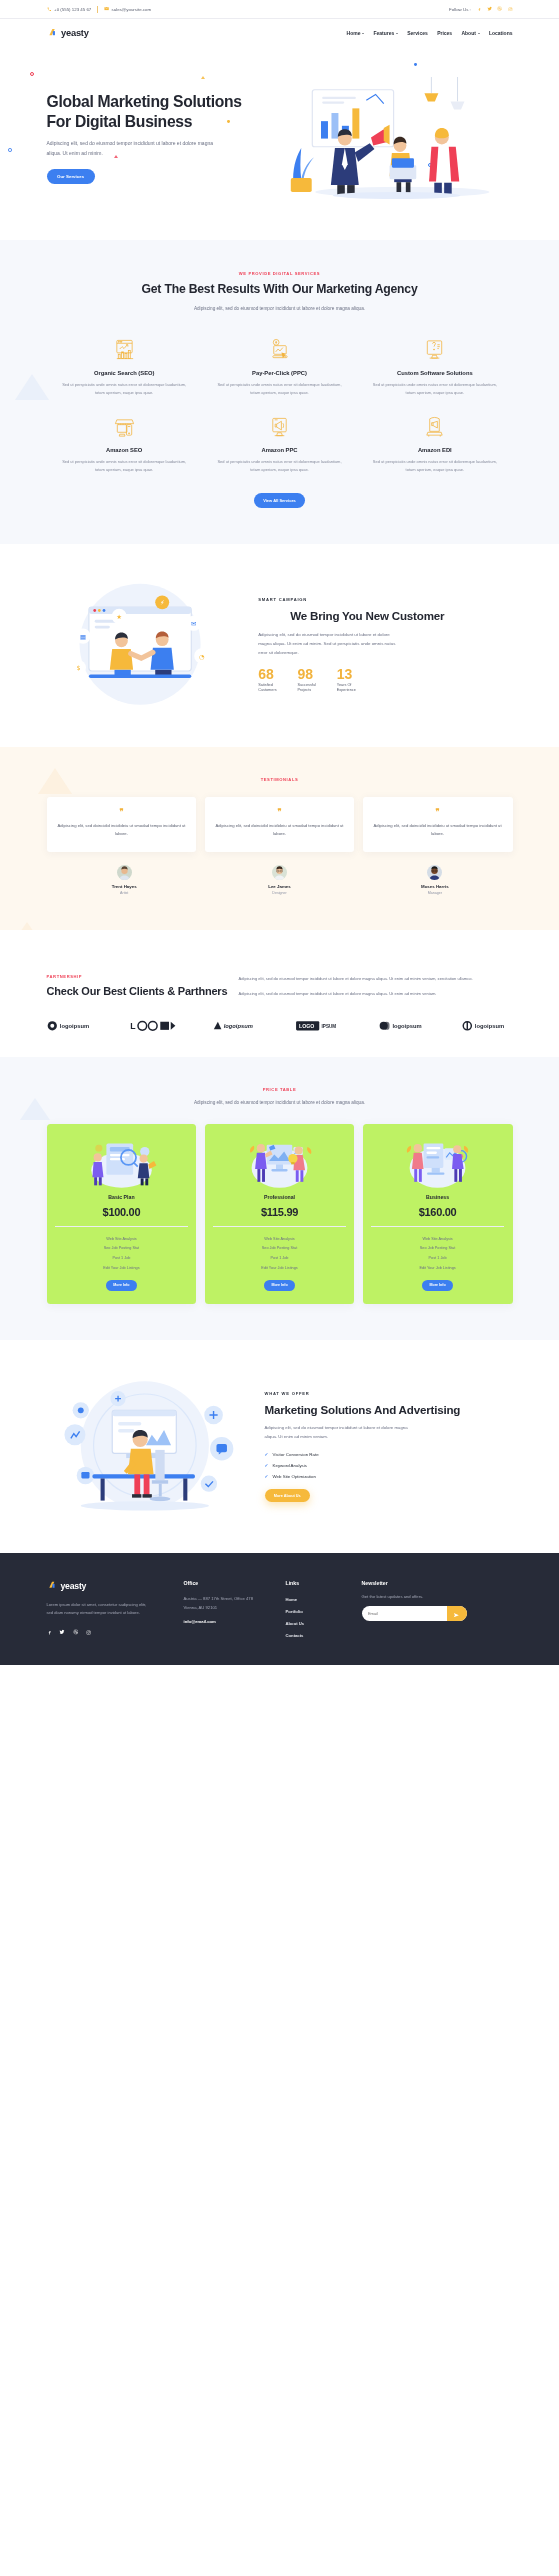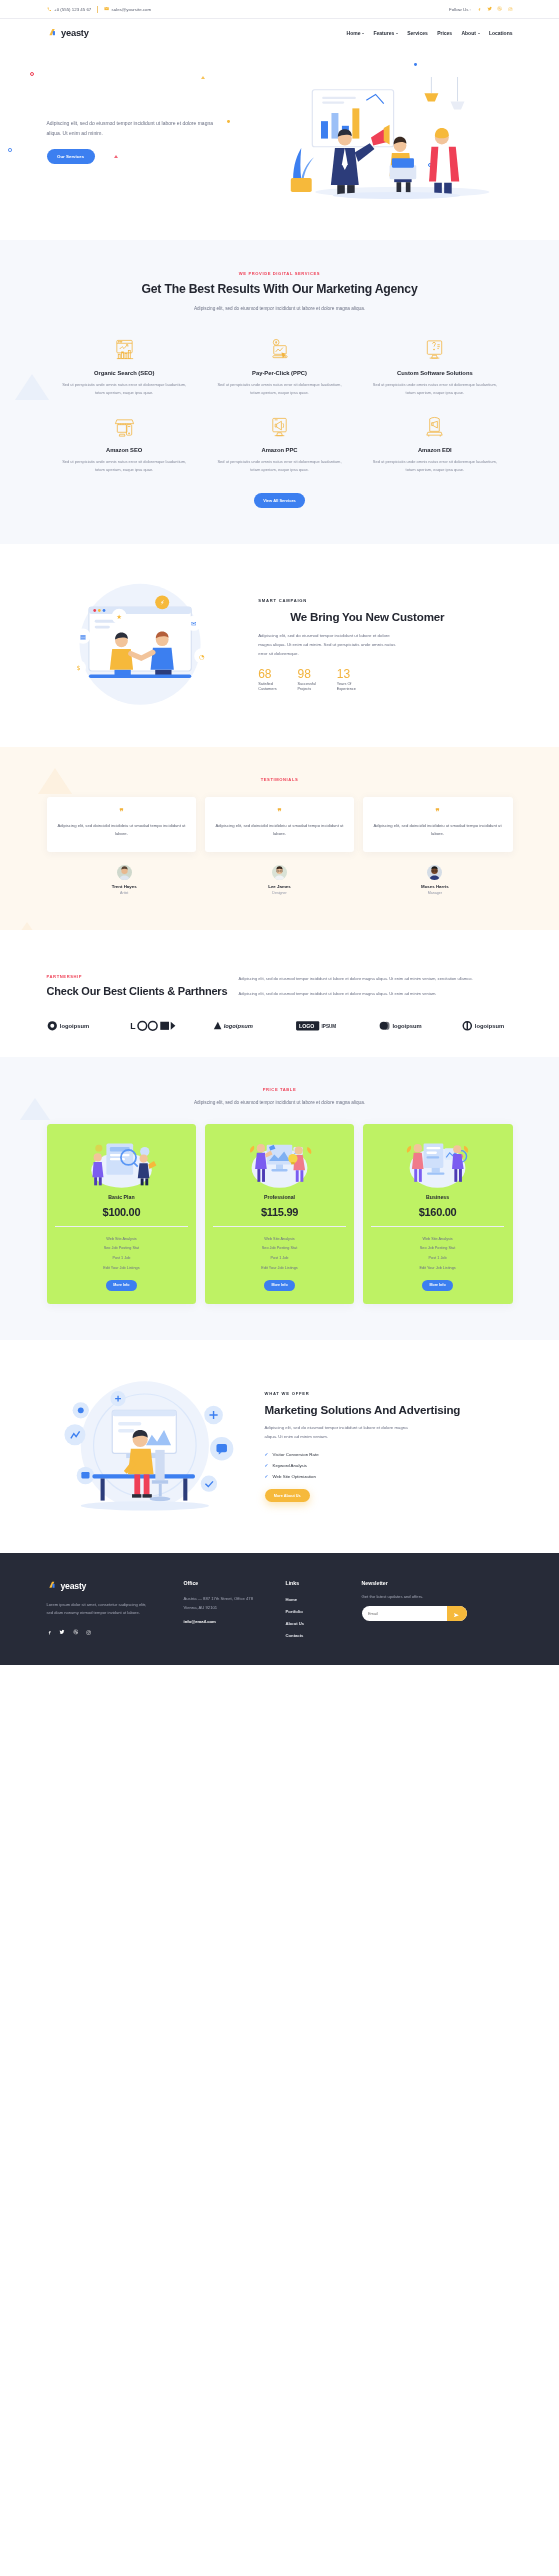--- a/index.html
+++ b/index.html
@@ -74,21 +74,21 @@
 
   
   .campaign { padding: 35px 0 34px; }
   .campaign .wrap { display: flex; align-items: center; gap: 15px; }
   .camp-img { width: 192px; height: 134px; position: relative; }
   .camp-right { flex: 1; padding-left: 4.7px; }
   .eyebrow-l { font-size: 4.1px; font-weight: bold; letter-spacing: 0.8px; color: #2b303b; text-transform: uppercase; }
   .camp-right h2 { font-size: 11.6px; font-weight: bold; line-height: 1.33; letter-spacing: -0.2px; color: #242731; margin-top: 5.8px; margin-left: 32px; }
   .camp-right p { font-size: 4.4px; line-height: 2.05; color: #6b7084; margin-top: 7px; width: 146px; }
   .stats { display: flex; gap: 9.3px; margin-top: 8.2px; }
-  .stat .num { font-size: 12px; font-weight: normal; color: #f2b33d; }
+  .stat .num { font-size: 14px; font-weight: bold; color: #f2b33d; }
   .stat .lbl { font-size: 3.8px; line-height: 1.5; color: #5b6070; margin-top: 1.2px; width: 30px; }
 
   
   .testi { background: #fef8ef; padding: 30px 0 35px; position: relative; overflow: hidden; }
   .testi-grid { display: flex; gap: 8.2px; margin-top: 15px; }
   .tcard { flex: 1; background: #fff; border-radius: 2.9px; padding: 11.6px 9.3px 13px; text-align: center; box-shadow: 0 1.2px 8.2px rgba(40,40,70,.05); }
   .quote { font-size: 7.6px; color: #f2b33d; font-weight: bold; line-height: 1; }
   .tcard p { font-size: 4.2px; line-height: 2.1; color: #5b6070; margin-top: 5.8px; }
   .people { display: flex; margin-top: 13px; }
   .person { flex: 1; text-align: center; }
@@ -247,20 +247,21 @@
   <span class="ring" style="left:30px;top:24.5px;width:4.1px;height:4.1px;border:0.9px solid #ef4056;"></span>
   <span class="tri" style="left:201px;top:29px;border-left:2.3px solid transparent;border-right:2.3px solid transparent;border-bottom:3.5px solid #f6b93b;opacity:.85"></span>
   <span class="dot" style="left:414px;top:16.3px;width:2.9px;height:2.9px;background:#3c7ff0;"></span>
   <span class="ring" style="left:8.2px;top:101px;width:3.5px;height:3.5px;border:0.8px solid #3c7ff0;"></span>
   <span class="tri" style="left:114px;top:108px;border-left:2.3px solid transparent;border-right:2.3px solid transparent;border-bottom:3.5px solid #ef4056;opacity:.8"></span>
   <span class="dot" style="left:227px;top:73px;width:2.9px;height:2.9px;background:#f6b93b;"></span>
   <span class="ring" style="left:428px;top:116px;width:4.1px;height:4.1px;border:0.9px solid #3c7ff0;"></span>
 
   <div class="wrap">
     <div class="hero-left">
+      <h1>Global Marketing Solutions For Digital Business</h1>
       <p>Adipiscing elit, sed do eiusmod tempor incididunt ut labore et dolore magna aliqua. Ut enim ad minim.</p>
       <button class="btn-primary">Our Services</button>
     </div>
     <div class="hero-right">
       <svg width="250" height="122" viewBox="0 0 430 210">
         <ellipse cx="250" cy="198" rx="150" ry="9" fill="#edf2fb"></ellipse>
 
         <path d="M300 0v28" stroke="#cfd8e8" stroke-width="1.5"></path>
           <path d="M288 28h24l-6 14h-12z" fill="#f6b93b"></path>
         <path d="M345 0v42" stroke="#cfd8e8" stroke-width="1.5"></path>

